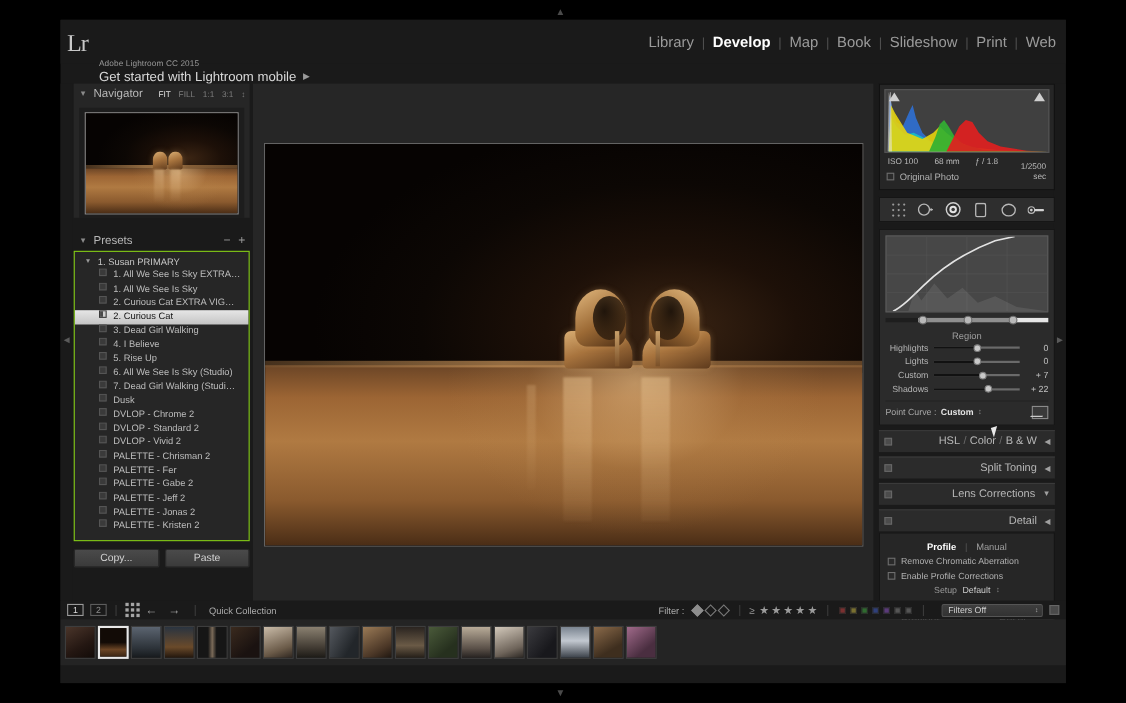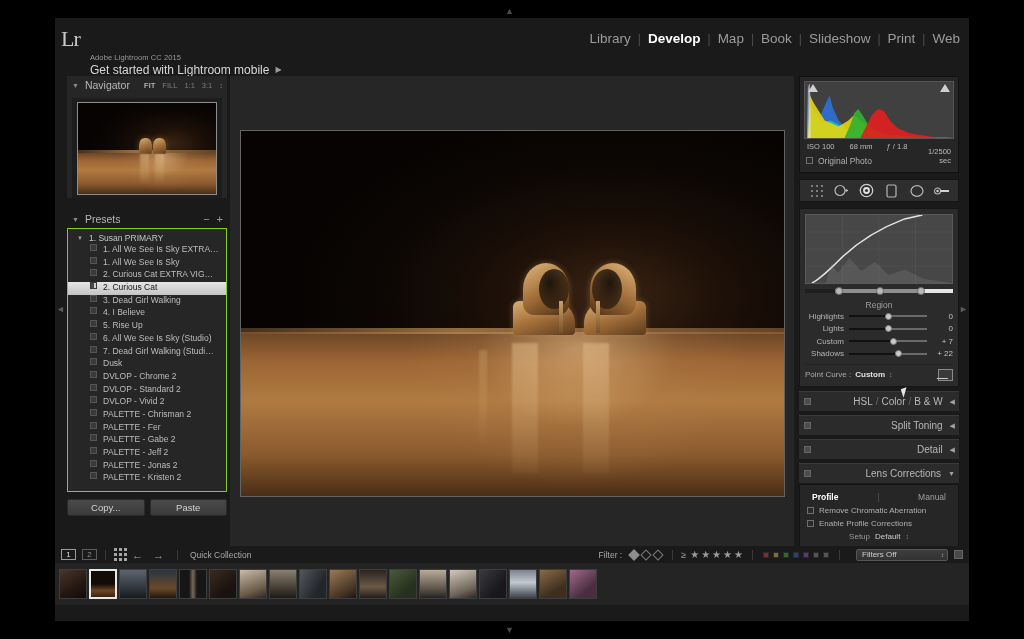--- a/index.html
+++ b/index.html
@@ -164,21 +164,21 @@
     margin-top:4px; height:20px; background:#2b2b2b; border-top:1px solid #3a3a3a;
     display:flex; align-items:center; justify-content:flex-end;
     font-size:10px; color:#b7b7b7; padding-right:4px; position:relative;
   }
   .acc-row .sw { position:absolute; left:5px; width:7px;height:7px;background:#4c4c4c;border:1px solid #666; }
   .acc-row .atri { margin-left:7px; font-size:7px; color:#a0a0a0; }
   .hsl-seg { color:#b7b7b7; }
   .hsl-sep { color:#6a6a6a; padding:0 3px; }
 
   .lens-body { background:#262626; border:1px solid #141414; margin-top:1px; padding:4px; }
-  .lens-tabs { display:flex; justify-content:space-between; align-items:center; height:15px; font-size:8.5px; }
+  .lens-tabs { display:flex; justify-content:center; align-items:center; height:15px; font-size:8.5px; }
   .lens-tabs .lt { color:#9e9e9e; padding:0 8px; }
   .lens-tabs .lt.on { color:#ffffff; font-weight:bold; }
   .lens-tabs .ltsep { color:#555; }
   .lens-check { display:flex; align-items:center; height:13px; font-size:8px; color:#b0b0b0; padding-left:3px; }
   .setup-row { display:flex; align-items:center; justify-content:center; height:13px; font-size:8px; color:#999; gap:5px; }
 
   .prev-reset { display:flex; gap:6px; margin-top:7px; }
 
   
   .toolbar {
@@ -576,28 +576,28 @@
       </div>
 
       <div class="acc-row">
         <span class="sw"></span>
         <span>Split Toning</span>
         <span class="atri">◀</span>
       </div>
 
       <div class="acc-row">
         <span class="sw"></span>
+        <span>Lens Corrections</span>
+        <span class="atri">▼</span>
+      </div>
+
+      <div class="acc-row">
+        <span class="sw"></span>
         <span>Detail</span>
         <span class="atri">◀</span>
-      </div>
-
-      <div class="acc-row">
-        <span class="sw"></span>
-        <span>Lens Corrections</span>
-        <span class="atri">▼</span>
       </div>
 
       <div class="lens-body">
         <div class="lens-tabs">
           <span class="lt on">Profile</span>
           <span class="ltsep">|</span>
           <span class="lt">Manual</span>
         </div>
         <div class="lens-check">
           <span class="cb"></span>

